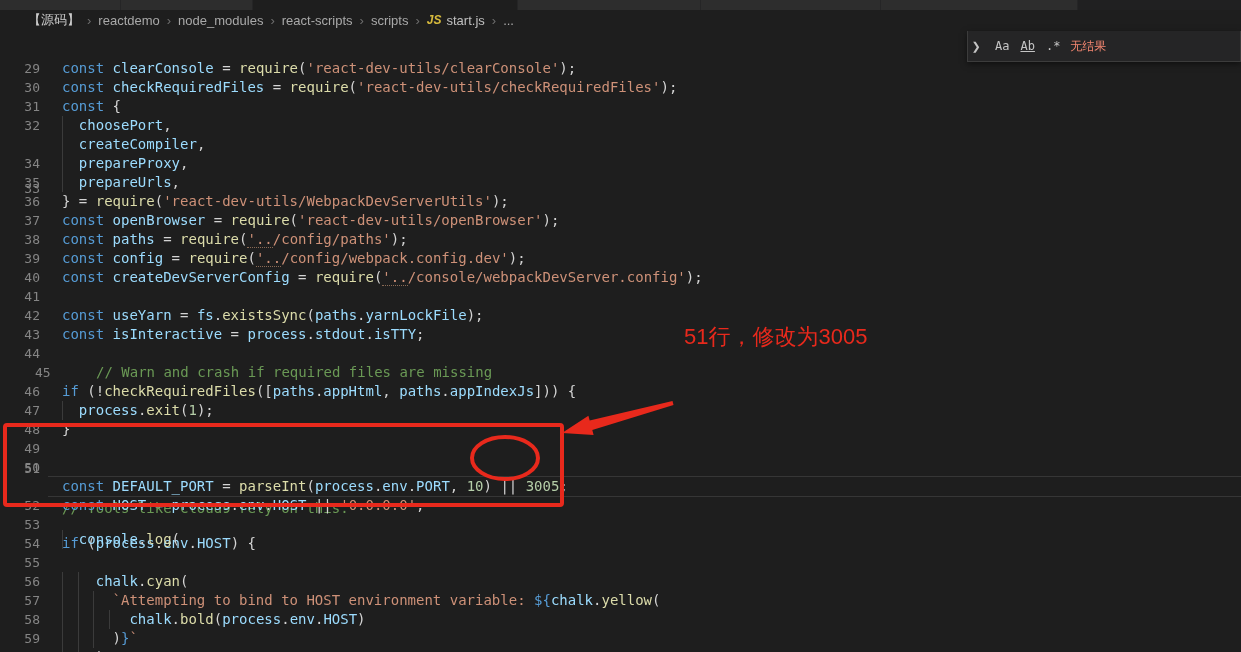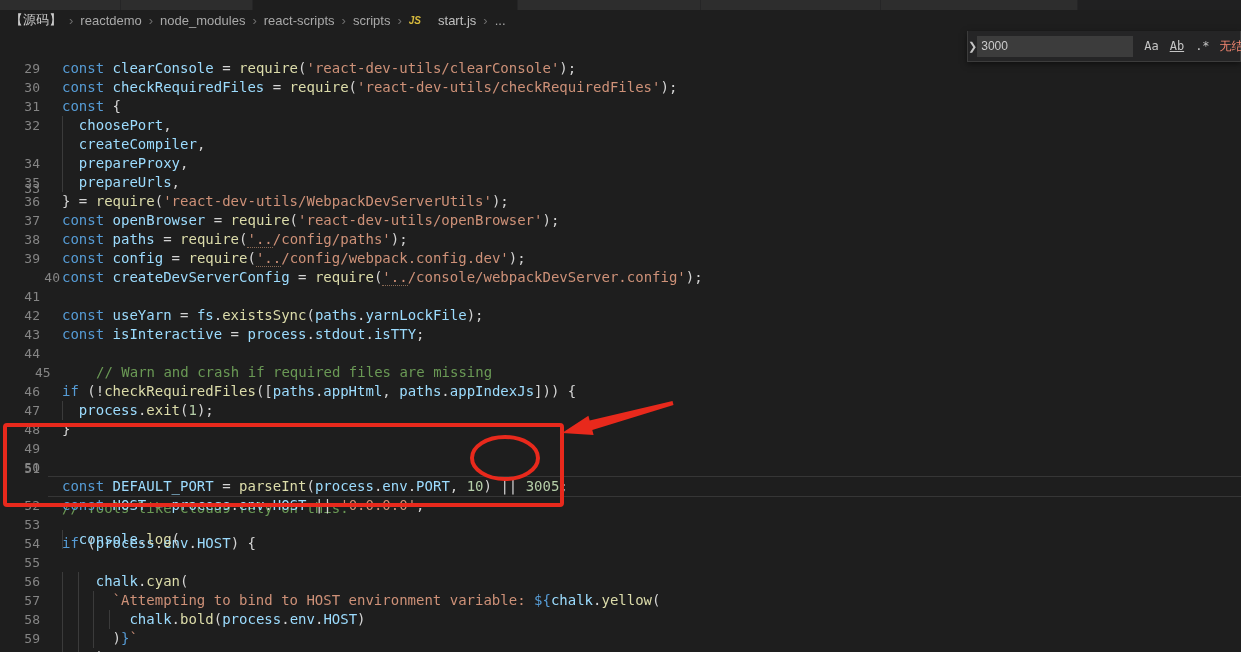--- a/index.html
+++ b/index.html
@@ -9,28 +9,28 @@
 
   
   #tab-strip { position:absolute; left:0; top:0; width:1241px; height:10px;
                background:#252526; display:flex; gap:1px; overflow:hidden; }
   .tab-seg { height:10px; background:#2d2d2d; flex:0 0 auto; }
   .tab-seg.active { background:#1e1e1e; }
   .tab-seg.empty { background:#202021; flex:1 1 auto; }
 
   
   #breadcrumb-bar { position:absolute; left:0; top:10px; width:1241px; height:20px;
-                    background:#1e1e1e; display:flex; align-items:center; padding-left:10px;
+                    background:#1e1e1e; display:flex; align-items:center; padding-left:28px;
                     font-size:13px; color:#a9a9a9; white-space:nowrap; }
   .bc-item { cursor:pointer; }
   .bc-item.prefix { color:#cccccc; }
   .bc-item.file { color:#c0c0c0; }
   .bc-sep { color:#6e6e6e; margin:0 7px; font-size:13px; }
-  .js-badge { color:#d7ba3d; font-weight:bold; font-style:italic; font-size:10px;
-              margin-right:17px; letter-spacing:0px; }
+  .js-badge { color:#d7ba3d; font-weight:bold; font-style:italic; font-size:12px;
+              margin-right:5px; letter-spacing:0px; }
 
   
   #editor { position:absolute; left:0; top:30px; width:1241px; height:622px; background:#1e1e1e; }
   .code-row { position:absolute; left:0; width:1241px; height:19px; line-height:19px;
               padding-left:62px; font-family:"DejaVu Sans Mono","Liberation Mono",monospace;
               font-size:14px; white-space:pre; color:#d4d4d4; }
   .line-num { position:absolute; left:0; width:40px; height:19px; line-height:19px;
               text-align:right; color:#858585; font-family:"DejaVu Sans Mono","Liberation Mono",monospace;
               font-size:13px; cursor:pointer; }
   .tok-kw  { color:#569cd6; }
@@ -105,21 +105,21 @@
         <div class="line-num" style="top: 48px;">30</div>
         <div class="line-num" style="top: 67px;">31</div>
         <div class="line-num" style="top: 86px;">32</div>
         <div class="line-num" style="top: 105px; margin-top: 44px;">33</div>
         <div class="line-num" style="top: 124px;">34</div>
         <div class="line-num" style="top: 143px;">35</div>
         <div class="line-num" style="top: 162px;">36</div>
         <div class="line-num" style="top: 181px;">37</div>
         <div class="line-num" style="top: 200px;">38</div>
         <div class="line-num" style="top: 219px;">39</div>
-        <div class="line-num" style="top: 238px; margin-left: 20px;">40</div>
+        <div class="line-num" style="top: 238px;">40</div>
         <div class="line-num" style="top: 257px;">41</div>
         <div class="line-num" style="top: 276px;">42</div>
         <div class="line-num" style="top: 295px;">43</div>
         <div class="line-num" style="top: 314px;">44</div>
         <div class="line-num" style="top: 333px; padding-left: 35px;">45</div>
         <div class="line-num" style="top: 352px;">46</div>
         <div class="line-num" style="top: 371px;">47</div>
         <div class="line-num" style="top: 390px;">48</div>
         <div class="line-num" style="top: 409px;">49</div>
         <div class="line-num" style="top: 428px;">50</div>
@@ -165,27 +165,27 @@
         <div class="code-row" style="top: 542px;"><span class="indent-guide" style="left: 62px;"></span><span class="indent-guide" style="left: 77.66px;"></span><span class="tok-pun">    </span><span class="tok-var">chalk</span><span class="tok-pun">.</span><span class="tok-fn">cyan</span><span class="tok-pun">(</span></div>
         <div class="code-row" style="top: 561px;"><span class="indent-guide" style="left: 62px;"></span><span class="indent-guide" style="left: 77.66px;"></span><span class="indent-guide" style="left: 93.32px;"></span><span class="tok-pun">      </span><span class="tok-str">`Attempting to bind to HOST environment variable: </span><span class="tok-kwb">${</span><span class="tok-var">chalk</span><span class="tok-pun">.</span><span class="tok-fn">yellow</span><span class="tok-pun">(</span></div>
         <div class="code-row" style="top: 580px;"><span class="indent-guide" style="left: 62px;"></span><span class="indent-guide" style="left: 77.66px;"></span><span class="indent-guide" style="left: 93.32px;"></span><span class="indent-guide" style="left: 108.98px;"></span><span class="tok-pun">        </span><span class="tok-var">chalk</span><span class="tok-pun">.</span><span class="tok-fn">bold</span><span class="tok-pun">(</span><span class="tok-var">process</span><span class="tok-pun">.</span><span class="tok-var">env</span><span class="tok-pun">.</span><span class="tok-var">HOST</span><span class="tok-pun">)</span></div>
         <div class="code-row" style="top: 599px;"><span class="indent-guide" style="left: 62px;"></span><span class="indent-guide" style="left: 77.66px;"></span><span class="indent-guide" style="left: 93.32px;"></span><span class="tok-pun">      )</span><span class="tok-kwb">}</span><span class="tok-str">`</span></div>
         <div class="code-row" style="top: 618px;"><span class="indent-guide" style="left: 62px;"></span><span class="indent-guide" style="left: 77.66px;"></span><span class="tok-pun">    )</span></div>
       </div>
   </div>
 
   <div id="find-widget">
     <span id="find-toggle">❯</span>
-    <input id="find-input" value="3000" style="">
     <span class="find-opt">Aa</span>
     <span class="find-opt word">Ab</span>
     <span class="find-opt">.*</span>
     <span id="find-results">无结果</span>
   </div>
 
   <svg id="annotation-svg" viewBox="0 0 1241 652" xmlns="http://www.w3.org/2000/svg">
     <rect id="ann-rect" fill="none" stroke-width="4" rx="2" x="5" y="425" width="557" height="80" stroke="#e8291c"></rect>
     <ellipse id="ann-ellipse" fill="none" stroke-width="4" cx="505" cy="458" rx="33" ry="21" stroke="#e8291c"></ellipse>
     <polygon id="ann-arrow" points="672.5,401.1 673.5,404.9 592.3,430.1 593.6,435 562,433 588.4,415.7 589.7,420.5" fill="#e8291c"></polygon>
   </svg>
 
+  <div id="annotation-note">51行，修改为3005</div>
 
 </div>
 
 </body></html>

